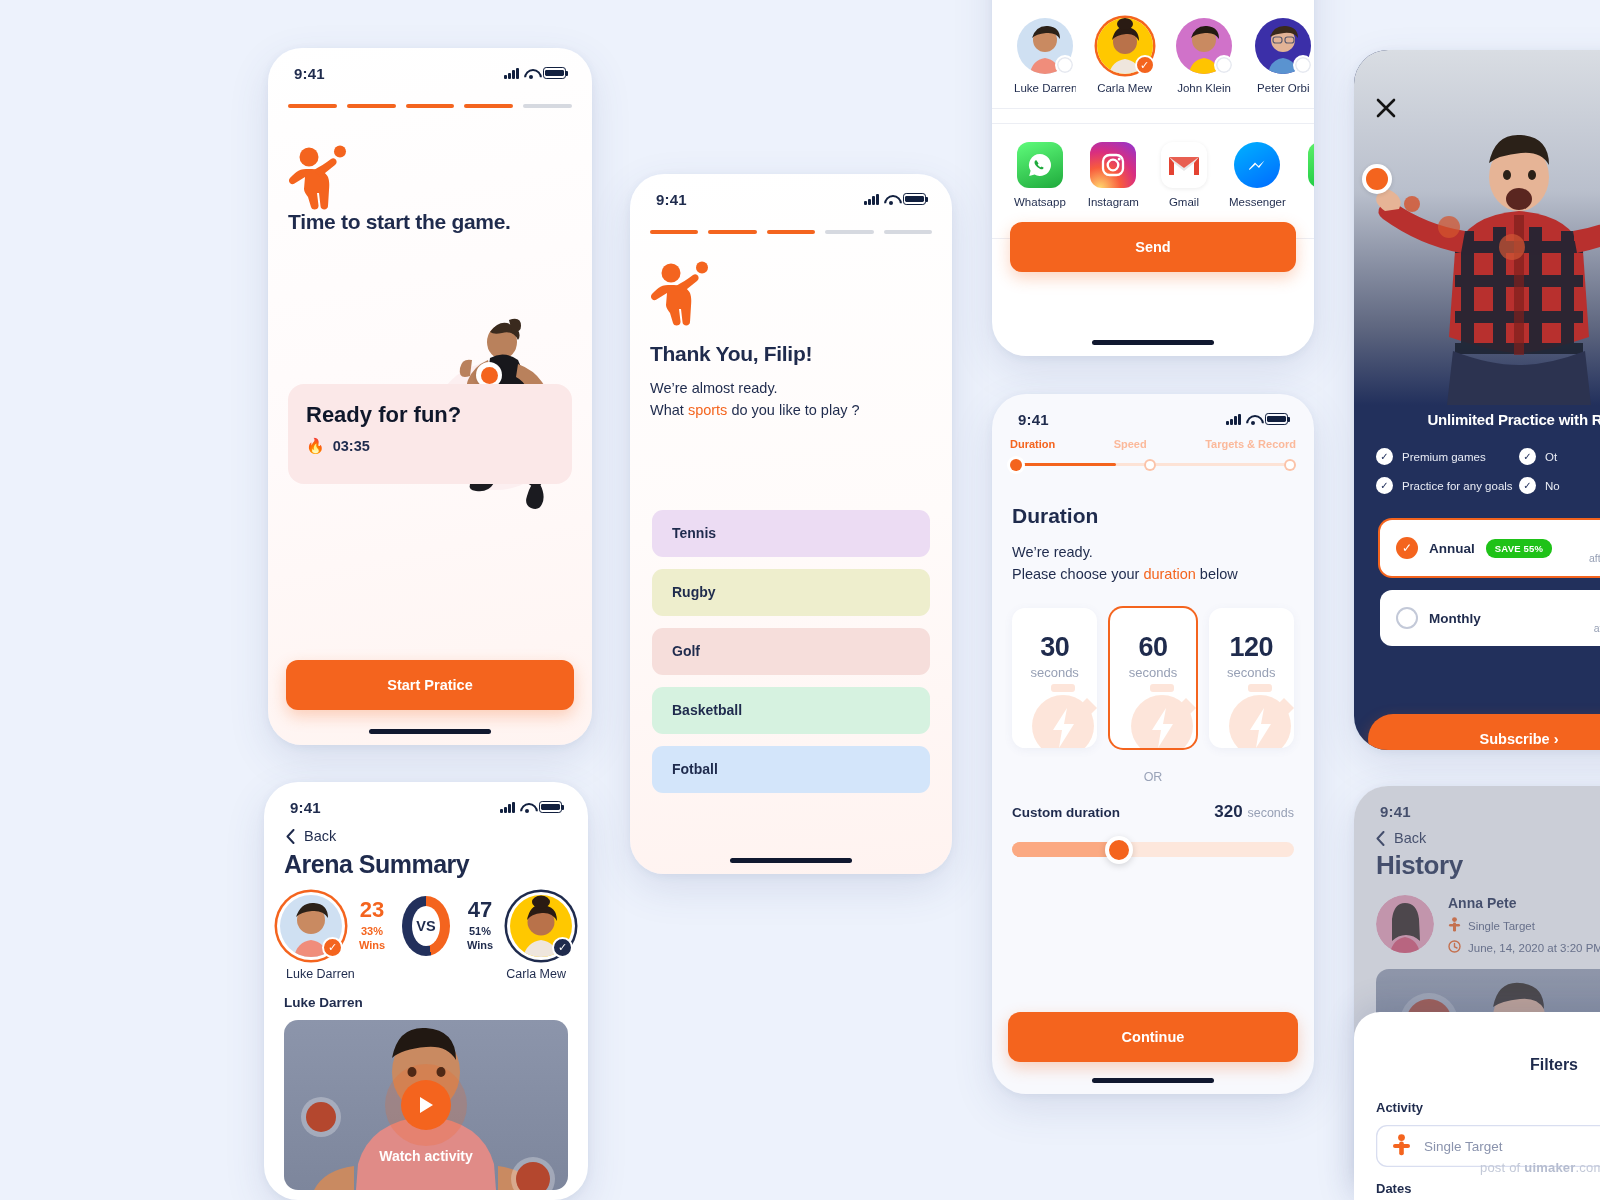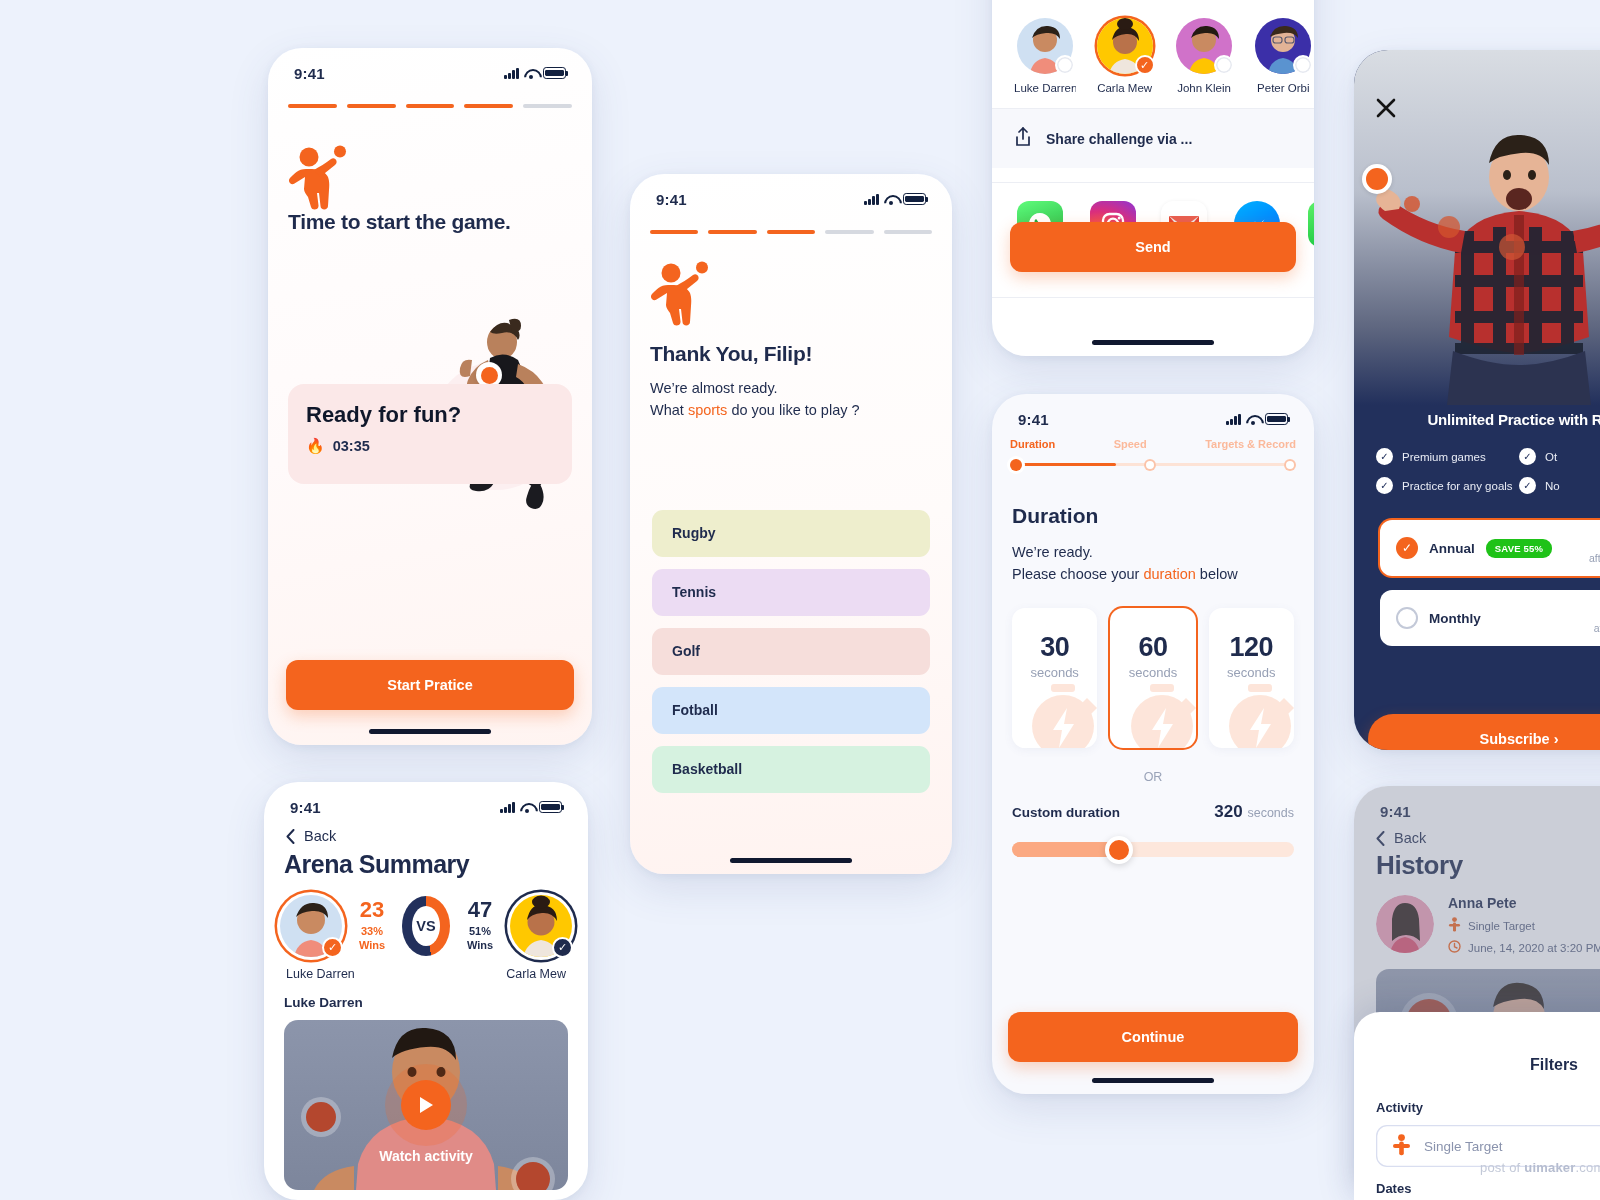--- a/index.html
+++ b/index.html
@@ -368,34 +368,34 @@
         </svg>
       </div>
       <div class="h1" style="margin-top:16px">Thank You, Filip!</div>
       <div class="p">
         <span>We’re almost ready.</span><br>
         <span>What </span><span class="accent">sports</span><span> do you like to play ?</span>
       </div>
     </div>
 
     <div class="sportlist" style="margin-top:72px">
+      <div class="sport" style="background:#ecdcf3">
+        <span>Tennis</span>
+        </div>
       <div class="sport" style="background:#eeeecd">
         <span>Rugby</span>
         </div>
-      <div class="sport" style="background:#ecdcf3">
-        <span>Tennis</span>
-        </div>
       <div class="sport" style="background:#f6dedb">
         <span>Golf</span>
         </div>
+      <div class="sport" style="background:#d6f2e0">
+        <span>Basketball</span>
+        </div>
       <div class="sport" style="background:#d3e5fa">
         <span>Fotball</span>
-        </div>
-      <div class="sport" style="background:#d6f2e0">
-        <span>Basketball</span>
         </div>
     </div>
 
     <div class="homebar"></div>
   </div>
 
   <div class="phone" id="p3">
     <div class="friends">
 
       <div class="friend">
@@ -453,30 +453,20 @@
             </svg>
           </div>
           <div class="badge off"></div>
         </div>
         <div class="fname">Peter Orbi</div>
       </div>
     </div>
 
     <div class="divider"></div>
 
-    <div class="sharevia">
-      <span>
-        <svg width="18" height="20" viewBox="0 0 18 20">
-          <path d="M9 1 L9 12" stroke="#1f2b4d" stroke-width="1.7" fill="none" stroke-linecap="round"></path>
-          <path d="M5 5 L9 1 L13 5" stroke="#1f2b4d" stroke-width="1.7" fill="none" stroke-linecap="round" stroke-linejoin="round"></path>
-          <path d="M3 10 L3 18 L15 18 L15 10" stroke="#1f2b4d" stroke-width="1.7" fill="none" stroke-linecap="round"></path>
-        </svg>
-      </span>
-      <span>Share challenge via ...</span>
-    </div>
 
     <div class="divider"></div>
 
     <div class="apps">
       <div class="app">
         <div class="ic" style="background:linear-gradient(160deg,#5ffc7b,#1faa3c);display:flex;align-items:center;justify-content:center">
           <svg width="28" height="28" viewBox="0 0 28 28">
             <path d="M14 3 A11 11 0 0 0 4.6 19.8 L3.2 25 L8.6 23.6 A11 11 0 1 0 14 3z" fill="#fff"></path>
             <path d="M10.4 9.2 q-1 -.3 -1.6 .9 q-.9 1.8 .6 4 q1.9 2.8 4.8 3.9 q2 .8 2.9 -.3 q.5 -.6 .4 -1.3 l-2 -1 q-.5 .9 -1 .8 q-1.8 -.8 -2.9 -2.8 q.5 -.5 1 -1z" fill="#1faa3c"></path>
           </svg>

